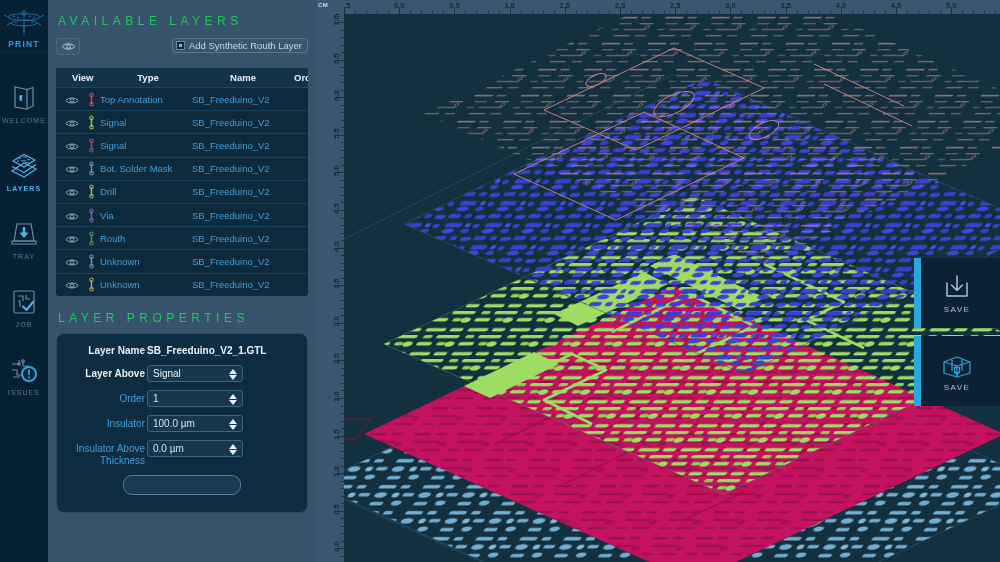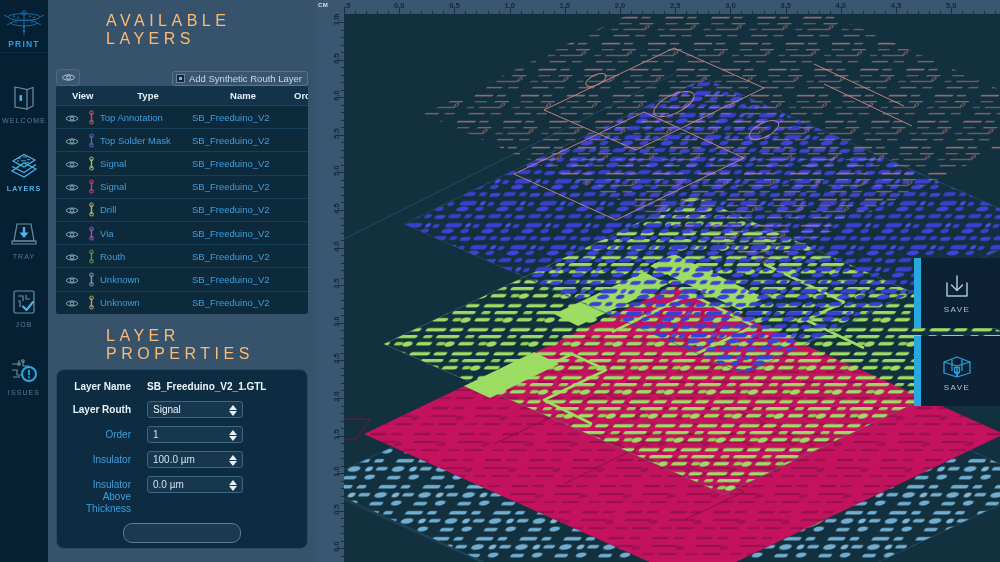--- a/index.html
+++ b/index.html
@@ -26,24 +26,24 @@
   .rail-item { width:48px; height:68px; display:flex; flex-direction:column;
     align-items:center; justify-content:center; gap:4px; cursor:pointer; }
   .rail-item .ico { width:30px; height:30px; display:block; }
   .rail-item .lbl { font-size:7px; letter-spacing:1.1px; color:#5b7a8e; }
   .rail-item.active .lbl { color:#4fb4e8; font-weight:bold; }
   .rail-spacer { height:16px; }
 
   
   .panel { width:268px; flex:0 0 268px; height:562px;
     background:#37536b; position:relative; overflow:hidden; }
-  .panel-title { font-size:16px; letter-spacing:4.5px; color:#fdba74;
-    padding:0 0 0 10px; line-height:18px;margin-left:48px; }
+  .panel-title { font-size:12px; letter-spacing:4.5px; color:#22c55e;
+    padding:0 0 0 10px; line-height:18px; }
   .panel-title.t1 { padding-top:12px; }
-  .tools { height:30px; display:flex; align-items:flex-end;
+  .tools { height:30px; display:flex; align-items:flex-start;
     justify-content:space-between; padding:0 8px; margin-top:8px; }
   .eyebtn { width:24px; height:17px; border:1px solid #4f6b82; border-radius:4px;
     display:flex; align-items:center; justify-content:center; cursor:pointer;
     background:#3b5770; }
   .addbtn { height:15px; border:1px solid #5b758c; border-radius:3px;
     display:flex; align-items:center; gap:4px; padding:0 5px 0 3px;
     font-size:9.5px; color:#c6d8e6; background:#3a5greb; background:#3a566e;
     cursor:pointer; }
   .addbtn .sq { width:9px; height:9px; background:#142a3c;
     border:1px solid #6c8599; display:block; position:relative; }
@@ -69,21 +69,21 @@
   .typecell { display:flex; align-items:center; gap:5px;text-align:center; }
   .eye-sm { width:14px; height:9px; display:inline-block; vertical-align:middle; }
   .caps { width:7px; height:15px; display:block; flex:0 0 7px; }
 
   
   .props-title { margin-top:13px; }
   .propbox { margin:6px 8px 0 8px; background:#0e2c41;
     border:1px solid #2a4a62; border-radius:8px; padding:8px 0 0 0;
     height:180px; }
   .prow { display:flex; align-items:flex-start; margin-bottom:8px; padding:0 8px; }
-  .plabel { width:82px; text-align:right; padding-right:16px; font-size:10px;
+  .plabel { width:82px; text-align:right; padding-right:2px; font-size:10px;
     line-height:12px; padding-top:3px; }
   .plabel.lt { color:#e7f1f8; font-weight:bold; }
   .plabel.dim { color:#3f9ddb; }
   .pvalue { font-size:10px; color:#eef5fa; font-weight:bold; padding-top:3px; }
   .pfield { width:96px; height:17px; background:#17374e; border:1px solid #3d6às;
     border:1px solid #3d6681; border-radius:3px; position:relative;
     display:flex; align-items:center; padding-left:5px; font-size:10px;
     color:#cfe2ee; cursor:pointer; }
   .pfield.strong { color:#eef5fa; }
   .pfield .stepper { position:absolute; right:4px; top:1px; width:9px; height:14px;
@@ -278,38 +278,20 @@
               <td class="c-order"></td>
             </tr>
             <tr>
               <td class="c-view"><svg class="eye-sm" viewBox="0 0 16 10">
                   <path d="M1 5 C4 1.2,12 1.2,15 5 C12 8.8,4 8.8,1 5Z" fill="none" stroke="#9fc0d4" stroke-width="1"></path>
                   <circle cx="8" cy="5" r="2" fill="none" stroke="#9fc0d4" stroke-width="1"></circle>
                 </svg></td>
               <td class="c-type">
                 <div class="typecell">
                   <svg class="caps" viewBox="0 0 8 16">
-                    <line x1="4" y1="3" x2="4" y2="13" stroke="#5b5fc0" stroke-width="1.6"></line>
-                    <circle cx="4" cy="2.6" r="2" fill="none" stroke="#5b5fc0" stroke-width="1.2"></circle>
-                    <circle cx="4" cy="13.4" r="2" fill="none" stroke="#5b5fc0" stroke-width="1.2"></circle>
-                  </svg>
-                  <span>Top Solder Mask</span>
-                </div>
-              </td>
-              <td class="c-name">SB_Freeduino_V2</td>
-              <td class="c-order"></td>
-            </tr>
-            <tr>
-              <td class="c-view"><svg class="eye-sm" viewBox="0 0 16 10">
-                  <path d="M1 5 C4 1.2,12 1.2,15 5 C12 8.8,4 8.8,1 5Z" fill="none" stroke="#9fc0d4" stroke-width="1"></path>
-                  <circle cx="8" cy="5" r="2" fill="none" stroke="#9fc0d4" stroke-width="1"></circle>
-                </svg></td>
-              <td class="c-type">
-                <div class="typecell">
-                  <svg class="caps" viewBox="0 0 8 16">
                     <line x1="4" y1="3" x2="4" y2="13" stroke="#9dc15a" stroke-width="1.6"></line>
                     <circle cx="4" cy="2.6" r="2" fill="none" stroke="#9dc15a" stroke-width="1.2"></circle>
                     <circle cx="4" cy="13.4" r="2" fill="none" stroke="#9dc15a" stroke-width="1.2"></circle>
                   </svg>
                   <span>Signal</span>
                 </div>
               </td>
               <td class="c-name">SB_Freeduino_V2</td>
               <td class="c-order"></td>
             </tr>
@@ -319,20 +301,38 @@
                   <circle cx="8" cy="5" r="2" fill="none" stroke="#9fc0d4" stroke-width="1"></circle>
                 </svg></td>
               <td class="c-type">
                 <div class="typecell">
                   <svg class="caps" viewBox="0 0 8 16">
                     <line x1="4" y1="3" x2="4" y2="13" stroke="#b4437e" stroke-width="1.6"></line>
                     <circle cx="4" cy="2.6" r="2" fill="none" stroke="#b4437e" stroke-width="1.2"></circle>
                     <circle cx="4" cy="13.4" r="2" fill="none" stroke="#b4437e" stroke-width="1.2"></circle>
                   </svg>
                   <span>Signal</span>
+                </div>
+              </td>
+              <td class="c-name">SB_Freeduino_V2</td>
+              <td class="c-order"></td>
+            </tr>
+            <tr>
+              <td class="c-view"><svg class="eye-sm" viewBox="0 0 16 10">
+                  <path d="M1 5 C4 1.2,12 1.2,15 5 C12 8.8,4 8.8,1 5Z" fill="none" stroke="#9fc0d4" stroke-width="1"></path>
+                  <circle cx="8" cy="5" r="2" fill="none" stroke="#9fc0d4" stroke-width="1"></circle>
+                </svg></td>
+              <td class="c-type">
+                <div class="typecell">
+                  <svg class="caps" viewBox="0 0 8 16">
+                    <line x1="4" y1="3" x2="4" y2="13" stroke="#7d93b5" stroke-width="1.6"></line>
+                    <circle cx="4" cy="2.6" r="2" fill="none" stroke="#7d93b5" stroke-width="1.2"></circle>
+                    <circle cx="4" cy="13.4" r="2" fill="none" stroke="#7d93b5" stroke-width="1.2"></circle>
+                  </svg>
+                  <span>Bot. Solder Mask</span>
                 </div>
               </td>
               <td class="c-name">SB_Freeduino_V2</td>
               <td class="c-order"></td>
             </tr>
             <tr>
               <td class="c-view"><svg class="eye-sm" viewBox="0 0 16 10">
                   <path d="M1 5 C4 1.2,12 1.2,15 5 C12 8.8,4 8.8,1 5Z" fill="none" stroke="#9fc0d4" stroke-width="1"></path>
                   <circle cx="8" cy="5" r="2" fill="none" stroke="#9fc0d4" stroke-width="1"></circle>
                 </svg></td>
@@ -428,21 +428,21 @@
     <div class="panel-title props-title">
       <span>LAYER PROPERTIES</span>
     </div>
 
     <div class="propbox">
       <div class="prow">
         <div class="plabel lt">Layer Name</div>
         <div class="pvalue">SB_Freeduino_V2_1.GTL</div>
       </div>
       <div class="prow">
-        <div class="plabel lt">Layer Routh</div>
+        <div class="plabel lt">Layer Above</div>
         <div class="pfield strong">
           <span>Signal</span>
           <span class="stepper">
               <i class="up"></i>
               <i class="dn"></i>
             </span>
         </div>
       </div>
       <div class="prow">
         <div class="plabel dim">Order</div>

